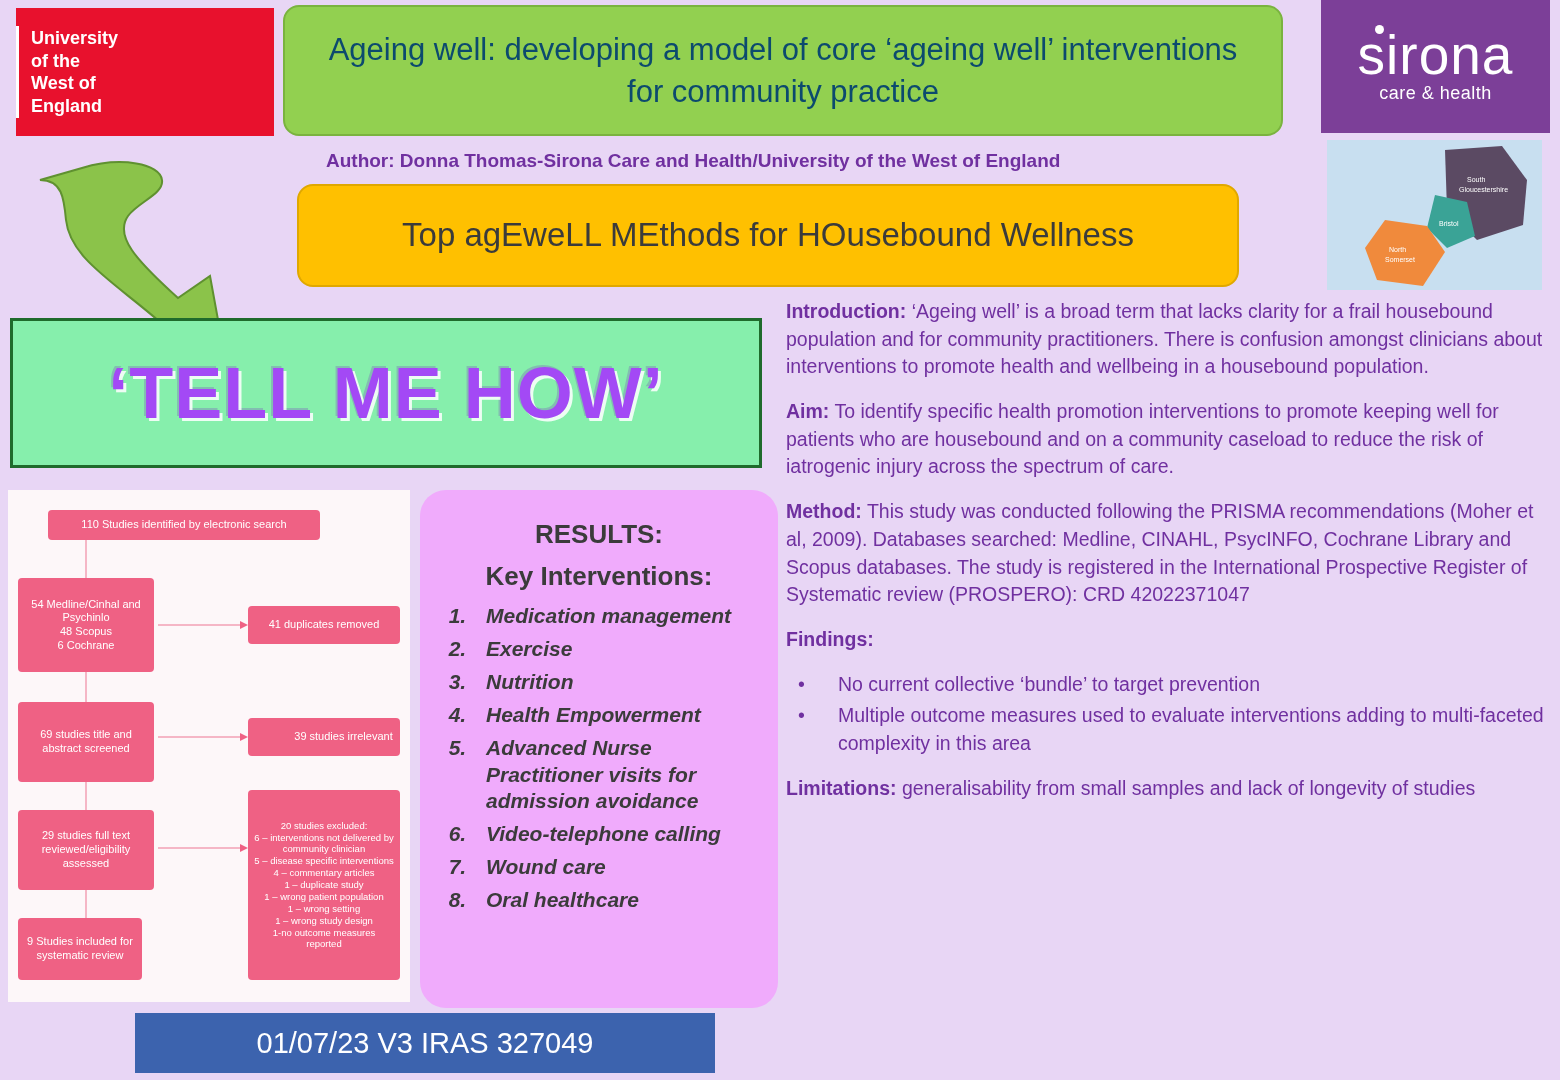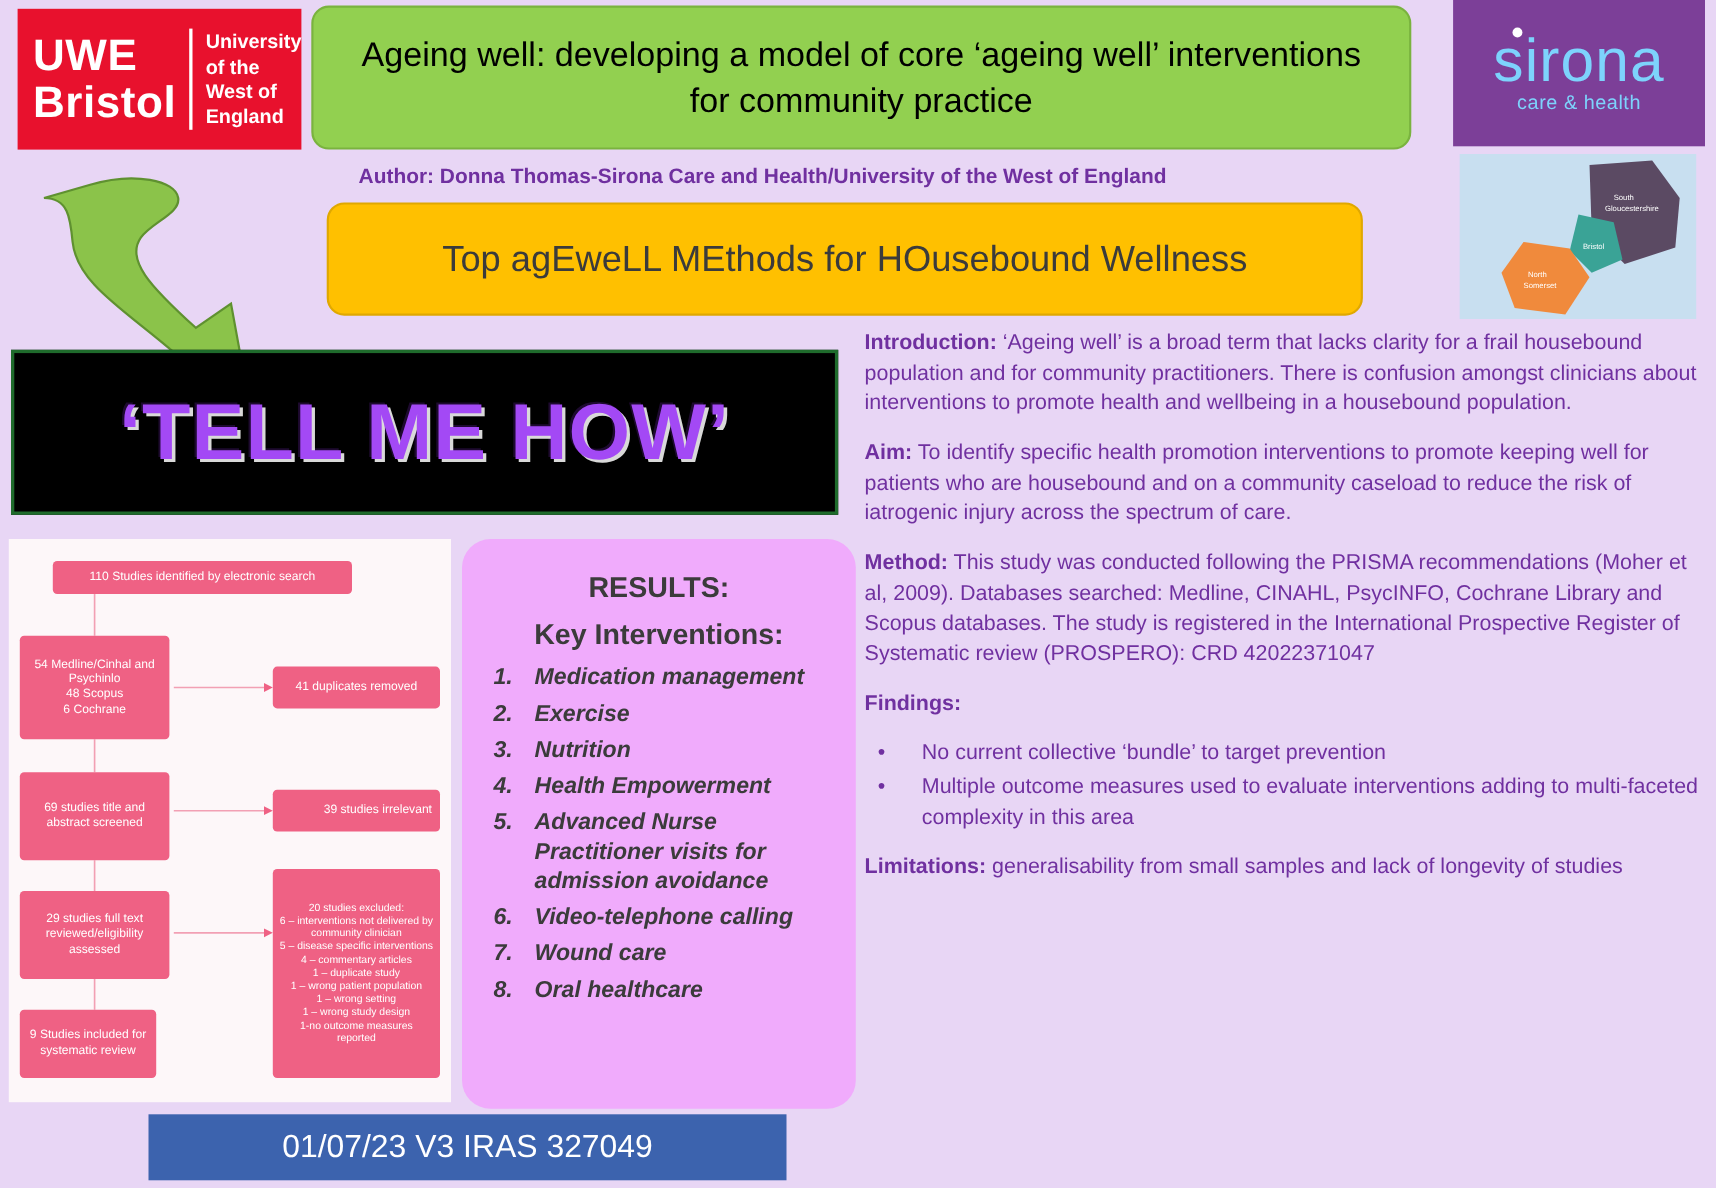--- a/index.html
+++ b/index.html
@@ -26,27 +26,27 @@
   .uwe-div { width: 3px; height: 92px; background: #fff; }
   .uwe-right {
     color: #fff; font-size: 18px; line-height: 1.25; padding-left: 12px; font-weight: bold;
   }
 
   
   .title-box {
     position: absolute; left: 283px; top: 5px; width: 1000px; height: 131px;
     background: #92d050; border: 2px solid #7ab33f; border-radius: 16px;
     display: flex; align-items: center; justify-content: center; text-align: center;
-    color: #000000; font-size: 31px; line-height: 1.35; padding: 0 26px;
+    color: #0c4a6e; font-size: 31px; line-height: 1.35; padding: 0 26px;
   }
 
   
   .sirona {
     position: absolute; left: 1321px; top: 0; width: 229px; height: 133px;
-    background: #7c3f98; color: #7dd3fc;
+    background: #7c3f98; color: #ffffff;
     display: flex; flex-direction: column; align-items: center; justify-content: center;
   }
   .sirona-word { font-size: 55px; line-height: .95; letter-spacing: 1px; position: relative; }
   .sirona-word .dot {
     position: absolute; left: 17px; top: -4px; width: 9px; height: 9px;
     background: #fff; border-radius: 50%;
   }
   .sirona-sub { font-size: 18px; letter-spacing: .5px; margin-top: 2px; }
 
   
@@ -70,21 +70,21 @@
     display: flex; align-items: center; justify-content: center; text-align: center;
     color: #3b3b3b; font-size: 33px; line-height: 1.3; padding: 0 20px;
   }
 
   
   .arrow { position: absolute; left: 10px; top: 150px; width: 270px; height: 230px; }
 
   
   .tell-box {
     position: absolute; left: 10px; top: 318px; width: 752px; height: 150px;
-    background: #000000; border: 3px solid #1f6b2c;
+    background: #86efac; border: 3px solid #1f6b2c;
     display: flex; align-items: center; justify-content: center;
   }
   .tell-text {
     font-size: 72px; font-weight: bold; color: #a349f5;
     text-shadow: 3px 3px 0 rgba(255,255,255,.85), -2px -2px 0 rgba(120,40,190,.25);
     letter-spacing: 1px; white-space: nowrap;
   }
 
   
   .flow {
@@ -127,24 +127,20 @@
   .bullets li { position: relative; padding-left: 52px; margin-bottom: 4px; }
   .bullets li .bul { position: absolute; left: 12px; top: 0; }
   .tight { margin-bottom: 6px; }
 </style>
 </head>
 <body>
 
 <div class="poster">
 
   <div class="uwe-logo">
-    <div class="uwe-left">
-      <div>UWE</div>
-      <div>Bristol</div>
-    </div>
     <div class="uwe-div"></div>
     <div class="uwe-right">University<br>of the<br>West of<br>England</div>
   </div>
 
   <div class="title-box">
     <span>Ageing well: developing a model of core ‘ageing well’ interventions for community practice</span>
   </div>
 
   <div class="sirona">
     <div class="sirona-word">

